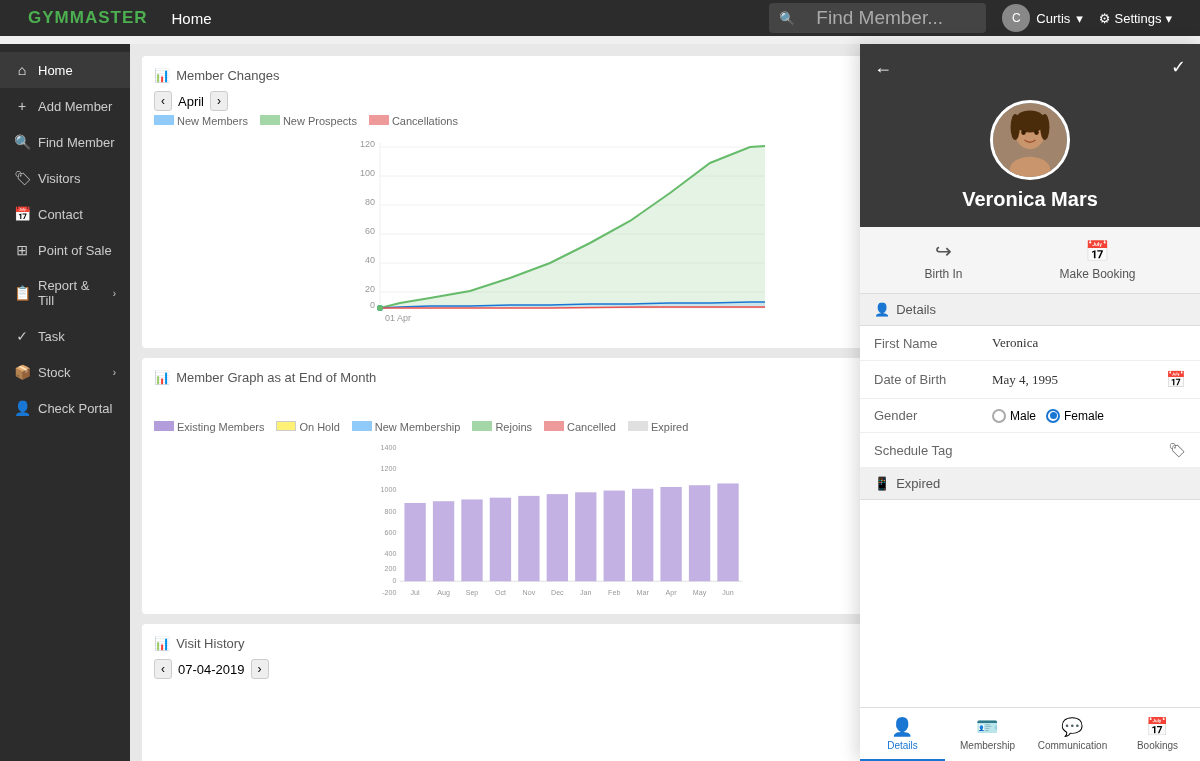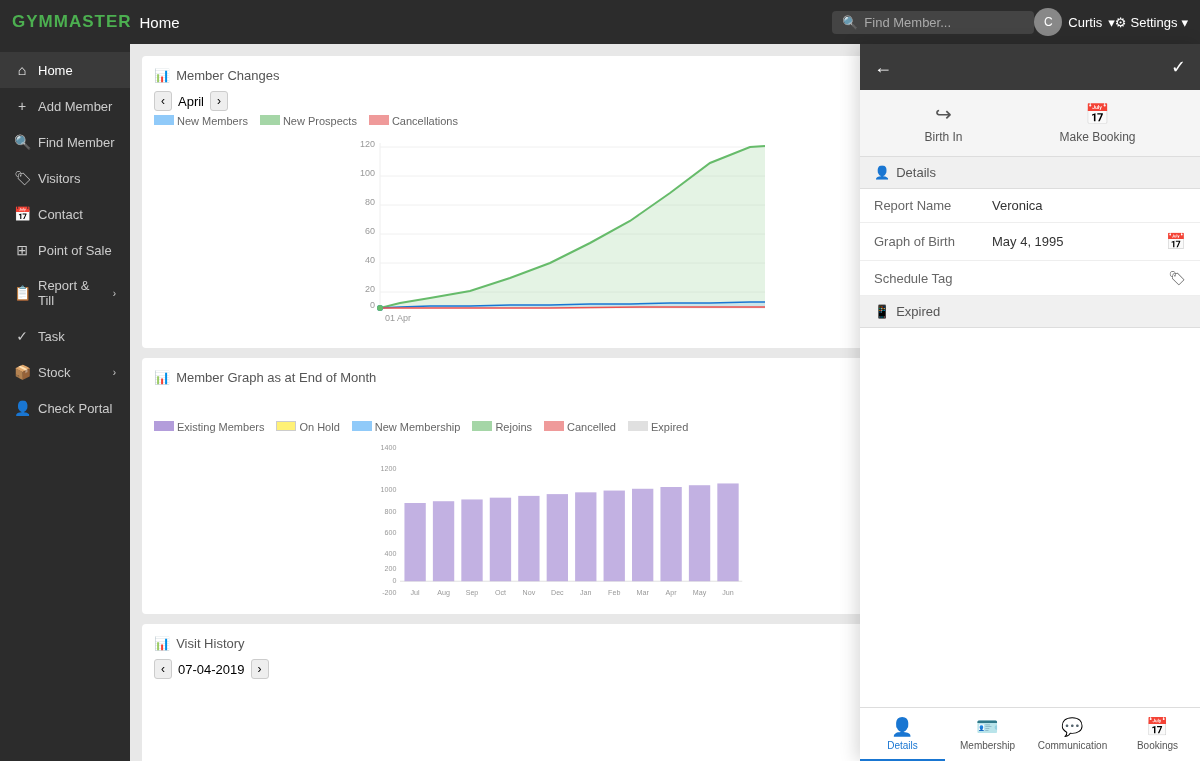--- a/index.html
+++ b/index.html
@@ -1,27 +1,27 @@
 <!DOCTYPE html>
 <html><head>
   <meta charset="utf-8">
   <style>
     * { box-sizing: border-box; margin: 0; padding: 0; }
     body { font-family: 'Segoe UI', Arial, sans-serif; background: #f0f0f0; font-size: 13px; overflow: hidden; }
 
     
     .topnav {
       display: flex; align-items: center; background: #2c2c2c; color: #fff;
-      height: 44px; padding: 0 12px; gap: 0; position: fixed; top: 0; left: 0; right: 0; z-index: 100;
+      height: 36px; padding: 0 28px; gap: 16px; position: fixed; top: 0; left: 0; right: 0; z-index: 100;
     }
     .topnav-logo { font-weight: 900; font-size: 17px; color: #fff; letter-spacing: 1px; }
     .topnav-logo span { color: #4caf50; }
     .topnav-title { font-size: 15px; color: #fff; margin-left: 8px; }
     .topnav-search { margin-left: auto; display: flex; align-items: center; background: #444; border-radius: 4px; padding: 4px 10px; gap: 6px; }
-    .topnav-search input { background: none; border: none; outline: none; color: #fff; font-size: 13px; width: 160px; }
+    .topnav-search input { background: none; border: none; outline: none; color: #fff; font-size: 19px; width: 160px; margin-left: 15px; }
     .topnav-search input::placeholder { color: #aaa; }
     .topnav-user { display: flex; align-items: center; gap: 6px; color: #fff; cursor: pointer; }
     .topnav-avatar { width: 28px; height: 28px; border-radius: 50%; background: #888; display: flex; align-items: center; justify-content: center; color: #fff; font-size: 12px; }
     .topnav-settings { display: flex; align-items: center; gap: 4px; color: #fff; cursor: pointer; }
 
     
     .sidebar {
       position: fixed; top: 44px; left: 0; bottom: 0; width: 130px;
       background: #2c2c2c; color: #ccc; display: flex; flex-direction: column;
       padding-top: 8px; z-index: 99;
@@ -117,21 +117,21 @@
     .section-header {
       background: #f0f0f0; padding: 8px 14px; font-size: 13px;
       color: #555; display: flex; align-items: center; gap: 6px;
       border-bottom: 1px solid #ddd;
     }
     .detail-row {
       display: flex; align-items: center; padding: 9px 14px;
       border-bottom: 1px solid #eee; gap: 8px;
     }
     .detail-label { color: #666; width: 110px; flex-shrink: 0; font-size: 13px; }
-    .detail-value { color: #333; font-size: 13px; flex: 1; }
+    .detail-value { color: #333; font-size: 13px; flex: 1; font-family: Liberation Serif, serif; }
     .detail-value.notes-val { color: #333; font-size: 12px; }
     .gender-opts { display: flex; align-items: center; gap: 10px; }
     .radio-opt { display: flex; align-items: center; gap: 4px; font-size: 12px; }
     .radio-circle {
       width: 14px; height: 14px; border-radius: 50%; border: 2px solid #aaa;
       display: inline-flex; align-items: center; justify-content: center;
     }
     .radio-circle.selected { border-color: #1976d2; }
     .radio-circle.selected::after { content: ''; width: 7px; height: 7px; background: #1976d2; border-radius: 50%; }
 
@@ -428,47 +428,82 @@
 
 </div>
 
 <div class="member-panel">
 
   <div class="member-panel-header">
     <span class="back-btn">←</span>
     <span class="check-btn">✓</span>
   </div>
 
+  <div class="member-avatar-section">
+    <div class="member-avatar">
+
+      <svg viewBox="0 0 80 80" xmlns="http://www.w3.org/2000/svg">
+        <circle cx="40" cy="40" r="40" fill="#a0856c"></circle>
+
+        <ellipse cx="40" cy="32" rx="16" ry="18" fill="#c8956c"></ellipse>
+
+        <ellipse cx="40" cy="20" rx="17" ry="12" fill="#4a2c0a"></ellipse>
+        <ellipse cx="24" cy="26" rx="5" ry="14" fill="#4a2c0a"></ellipse>
+        <ellipse cx="56" cy="26" rx="5" ry="14" fill="#4a2c0a"></ellipse>
+
+        <circle cx="33" cy="32" r="2.5" fill="#3a1f00"></circle>
+        <circle cx="47" cy="32" r="2.5" fill="#3a1f00"></circle>
+
+        <path d="M34 40 Q40 45 46 40" stroke="#a0522d" stroke-width="1.5" fill="none"></path>
+
+        <ellipse cx="40" cy="72" rx="22" ry="14" fill="#c8956c"></ellipse>
+      </svg>
+    </div>
+    <div class="member-name">Veronica Mars</div>
+  </div>
 
   <div class="member-actions">
     <div class="member-action-btn">
       <span class="ma-icon">↪</span>
       <span>Birth In</span>
     </div>
     <div class="member-action-btn">
       <span class="ma-icon">📅</span>
       <span>Make Booking</span>
     </div>
   </div>
 
   <div class="member-details-body">
 
     <div class="section-header">
       <span>👤</span>
       <span>Details</span>
     </div>
 
     <div class="detail-row">
-      <span class="detail-label">Report Name</span>
+      <span class="detail-label">First Name</span>
       <span class="detail-value">Veronica</span>
     </div>
     <div class="detail-row">
-      <span class="detail-label">Graph of Birth</span>
+      <span class="detail-label">Date of Birth</span>
       <span class="detail-value">May 4, 1995</span>
       <span class="cal-icon">📅</span>
+    </div>
+    <div class="detail-row">
+      <span class="detail-label">Gender</span>
+      <div class="gender-opts">
+        <label class="radio-opt">
+          <span class="radio-circle"></span>
+          <span>Male</span>
+        </label>
+        <label class="radio-opt">
+          <span class="radio-circle selected"></span>
+          <span>Female</span>
+        </label>
+      </div>
     </div>
     <div class="detail-row">
       <span class="detail-label">Schedule Tag</span>
       <span class="detail-value"></span>
       <span class="tag-icon">🏷</span>
     </div>
 
     <div class="section-header">
       <span>📱</span>
       <span>Expired</span>

